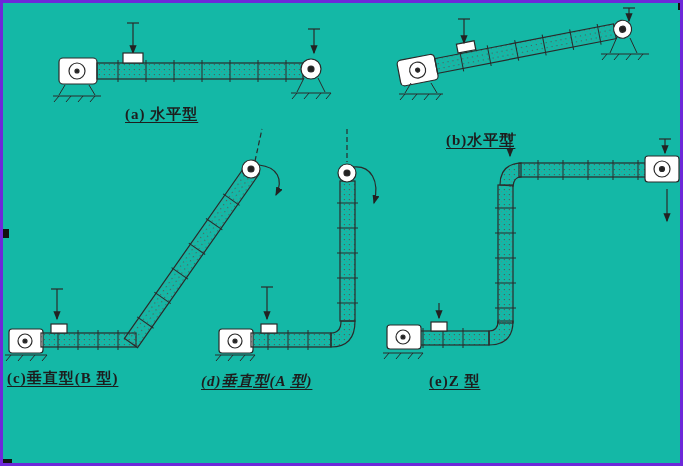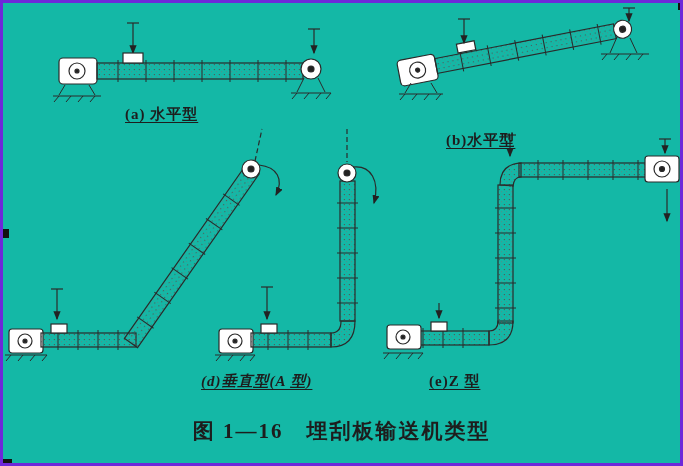--- a/index.html
+++ b/index.html
@@ -272,23 +272,23 @@
       </g>
       <g stroke-width="1">
         <line x1="380" y1="350" x2="420" y2="350"></line>
         <path d="M386,350 l-5,6 M398,350 l-5,6 M410,350 l-5,6 M420,350 l-5,6"></path>
       </g>
     </g>
   </svg>
 
   <div class="panel-label" style="left:122px;top:102px;">(a) 水平型</div>
   <div class="panel-label" style="left:443px;top:96px;margin-top:32px;">(b)水平型</div>
+  <div class="panel-label" style="left:4px;top:366px;">(c)垂直型(B 型)</div>
   <div class="panel-label" style="left:198px;top:369px;font-style:italic;">(d)垂直型(A 型)</div>
   <div class="panel-label" style="left:426px;top:369px;">(e)Z 型</div>
 
-  <div class="caption">图 1—16　埋刮板输送机类型</div>
 
   <div class="mark m1"></div>
   <div class="mark m2"></div>
   <div class="mark m3"></div>
   <div class="mark m4"></div>
 
 </div>
 
 </body></html>

